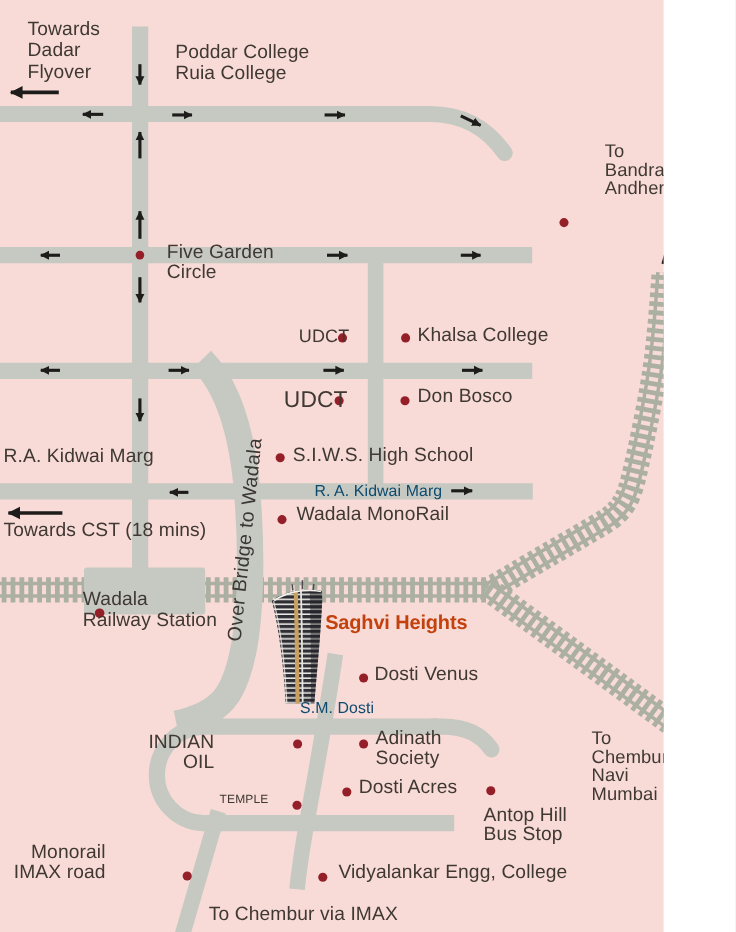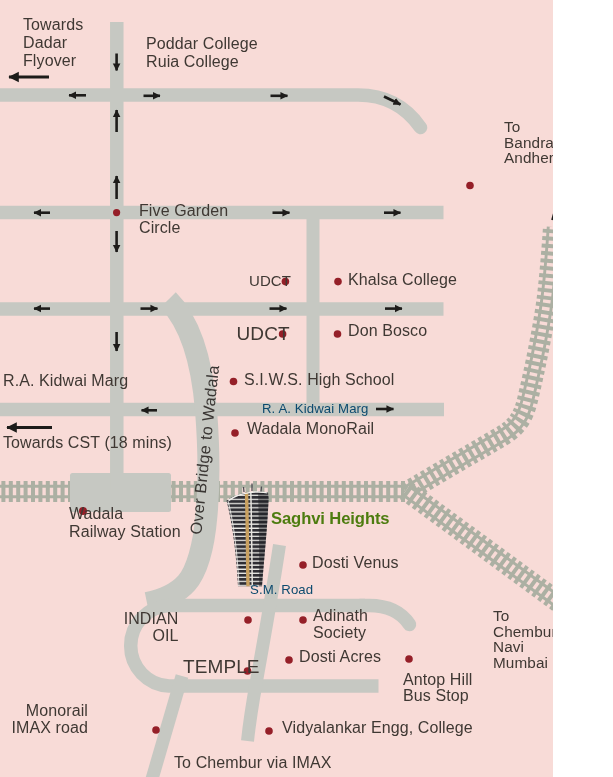--- a/index.html
+++ b/index.html
@@ -15,21 +15,21 @@
     position:absolute;
     font-size:16px;
     line-height:17.5px;
     color:#3f3833;
     white-space:pre-line;
     letter-spacing:0.1px;
   }
   .r{text-align:right;}
   .small{font-size:13.2px;line-height:14px;color:#0c4a6e;}
   .tight{font-size:15.3px;line-height:15.5px;}
-  .bold{font-weight:bold;font-size:16.6px;color:#4d7c0f;letter-spacing:-0.1px;}
+  .bold{font-weight:bold;font-size:16.6px;color:#c2410c;letter-spacing:-0.1px;}
   .rot{transform-origin:center center;text-align:center;white-space:nowrap;}
   .ob{font-size:16.3px;color:#3b3734;letter-spacing:0.3px;}
 </style>
 </head>
 <body>
 
 <div class="map">
 
 <svg width="613" height="777" viewBox="0 0 613 777">
   <defs>
@@ -172,31 +172,31 @@
 <div class="lbl rot" style="left:516px;top:245px;width:131px;transform:rotate(-90deg)">Airport (25 mins)</div>
 <div class="lbl" style="left:249px;top:272px;font-size:15px">UDCT</div>
 <div class="lbl" style="left:348px;top:270.5px">Khalsa College</div>
 <div class="lbl" style="left:236.5px;top:324.5px;font-size:19px">UDCT</div>
 <div class="lbl" style="left:348px;top:322px">Don Bosco</div>
 <div class="lbl" style="left:244px;top:370.5px">S.I.W.S. High School</div>
 <div class="lbl" style="left:3px;top:371.5px">R.A. Kidwai Marg</div>
 <div class="lbl small" style="left:262px;top:401.5px">R. A. Kidwai Marg</div>
 <div class="lbl" style="left:247px;top:420px">Wadala MonoRail</div>
 <div class="lbl" style="left:3px;top:434px">Towards CST (18 mins)</div>
-<div class="lbl" style="left:69px;top:505px">Wadala
+<div class="lbl" style="left:69px;top:491px">Wadala
 Railway Station</div>
 <div class="lbl rot ob" style="left:105px;top:441px;width:200px;transform:rotate(-84deg)">Over Bridge to Wadala</div>
 <div class="lbl bold" style="left:271px;top:509.5px">Saghvi Heights</div>
 <div class="lbl" style="left:312px;top:553.5px">Dosti Venus</div>
-<div class="lbl small" style="left:250px;top:583px">S.M. Road</div>
+<div class="lbl small" style="left:250px;top:583px">S.M. Dosti</div>
 <div class="lbl r" style="right:374.5px;top:610px;line-height:17.3px">INDIAN
 OIL</div>
 <div class="lbl" style="left:313px;top:606.5px;line-height:17.7px">Adinath
 Society</div>
-<div class="lbl" style="left:183px;top:657.5px;font-size:19px">TEMPLE</div>
+<div class="lbl" style="left:183px;top:657.5px;font-size:10px">TEMPLE</div>
 <div class="lbl" style="left:299px;top:648px">Dosti Acres</div>
 <div class="lbl" style="left:403px;top:672px;line-height:16px">Antop Hill
 Bus Stop</div>
 <div class="lbl tight" style="left:493px;top:608px">To
 Chembur
 Navi Mumbai</div>
 <div class="lbl" style="left:282px;top:719px">Vidyalankar Engg, College</div>
 <div class="lbl r" style="right:465px;top:702px;line-height:17px">Monorail
 IMAX road</div>
 <div class="lbl" style="left:174px;top:754px">To Chembur via IMAX</div>

